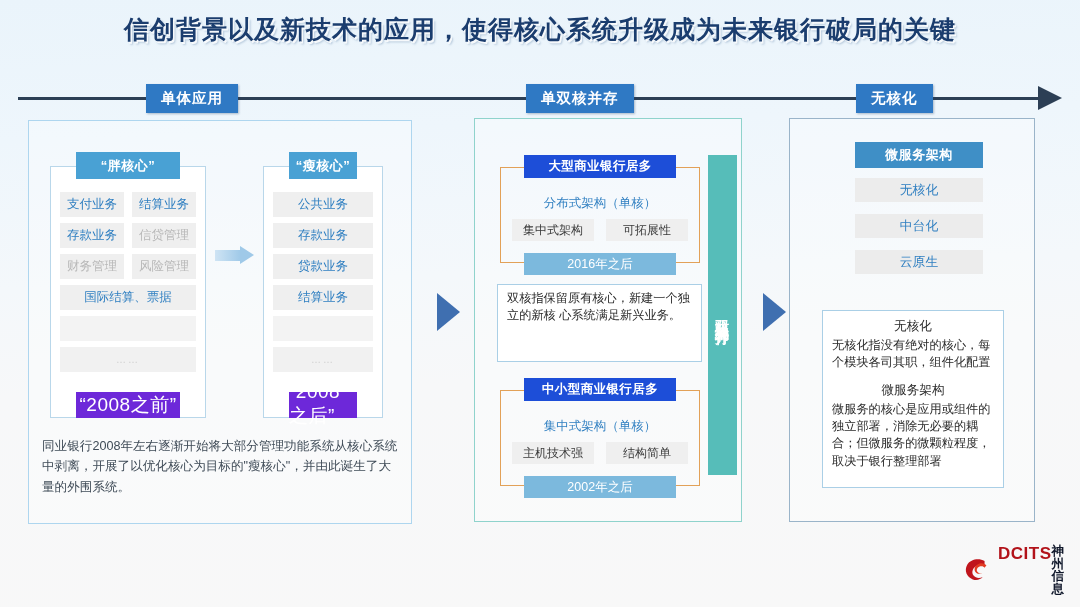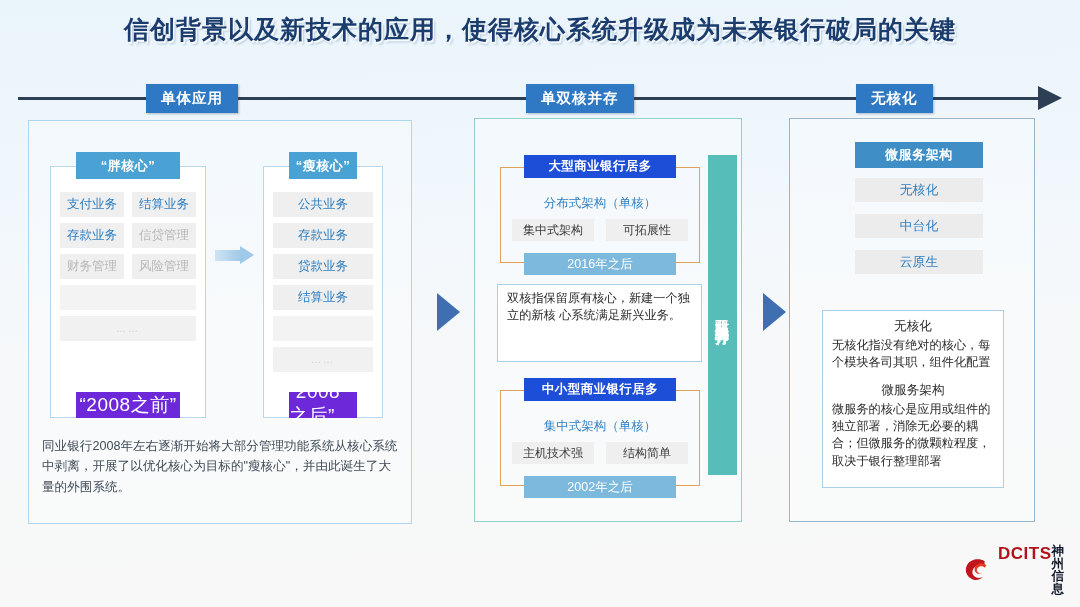--- a/index.html
+++ b/index.html
@@ -228,20 +228,23 @@
     </div>
     <div class="row2">
       <div class="cell">存款业务</div>
       <div class="cell grey">信贷管理</div>
     </div>
     <div class="row2">
       <div class="cell grey">财务管理</div>
       <div class="cell grey">风险管理</div>
     </div>
     <div class="row2">
+      <div class="cell wide">国际结算、票据</div>
+    </div>
+    <div class="row2">
       <div class="cell wide blank"></div>
     </div>
     <div class="row2">
       <div class="cell wide dots">……</div>
     </div>
   </div>
   <div class="core-foot">“2008之前”</div>
 </div>
 
 <div class="mid-arrow">

